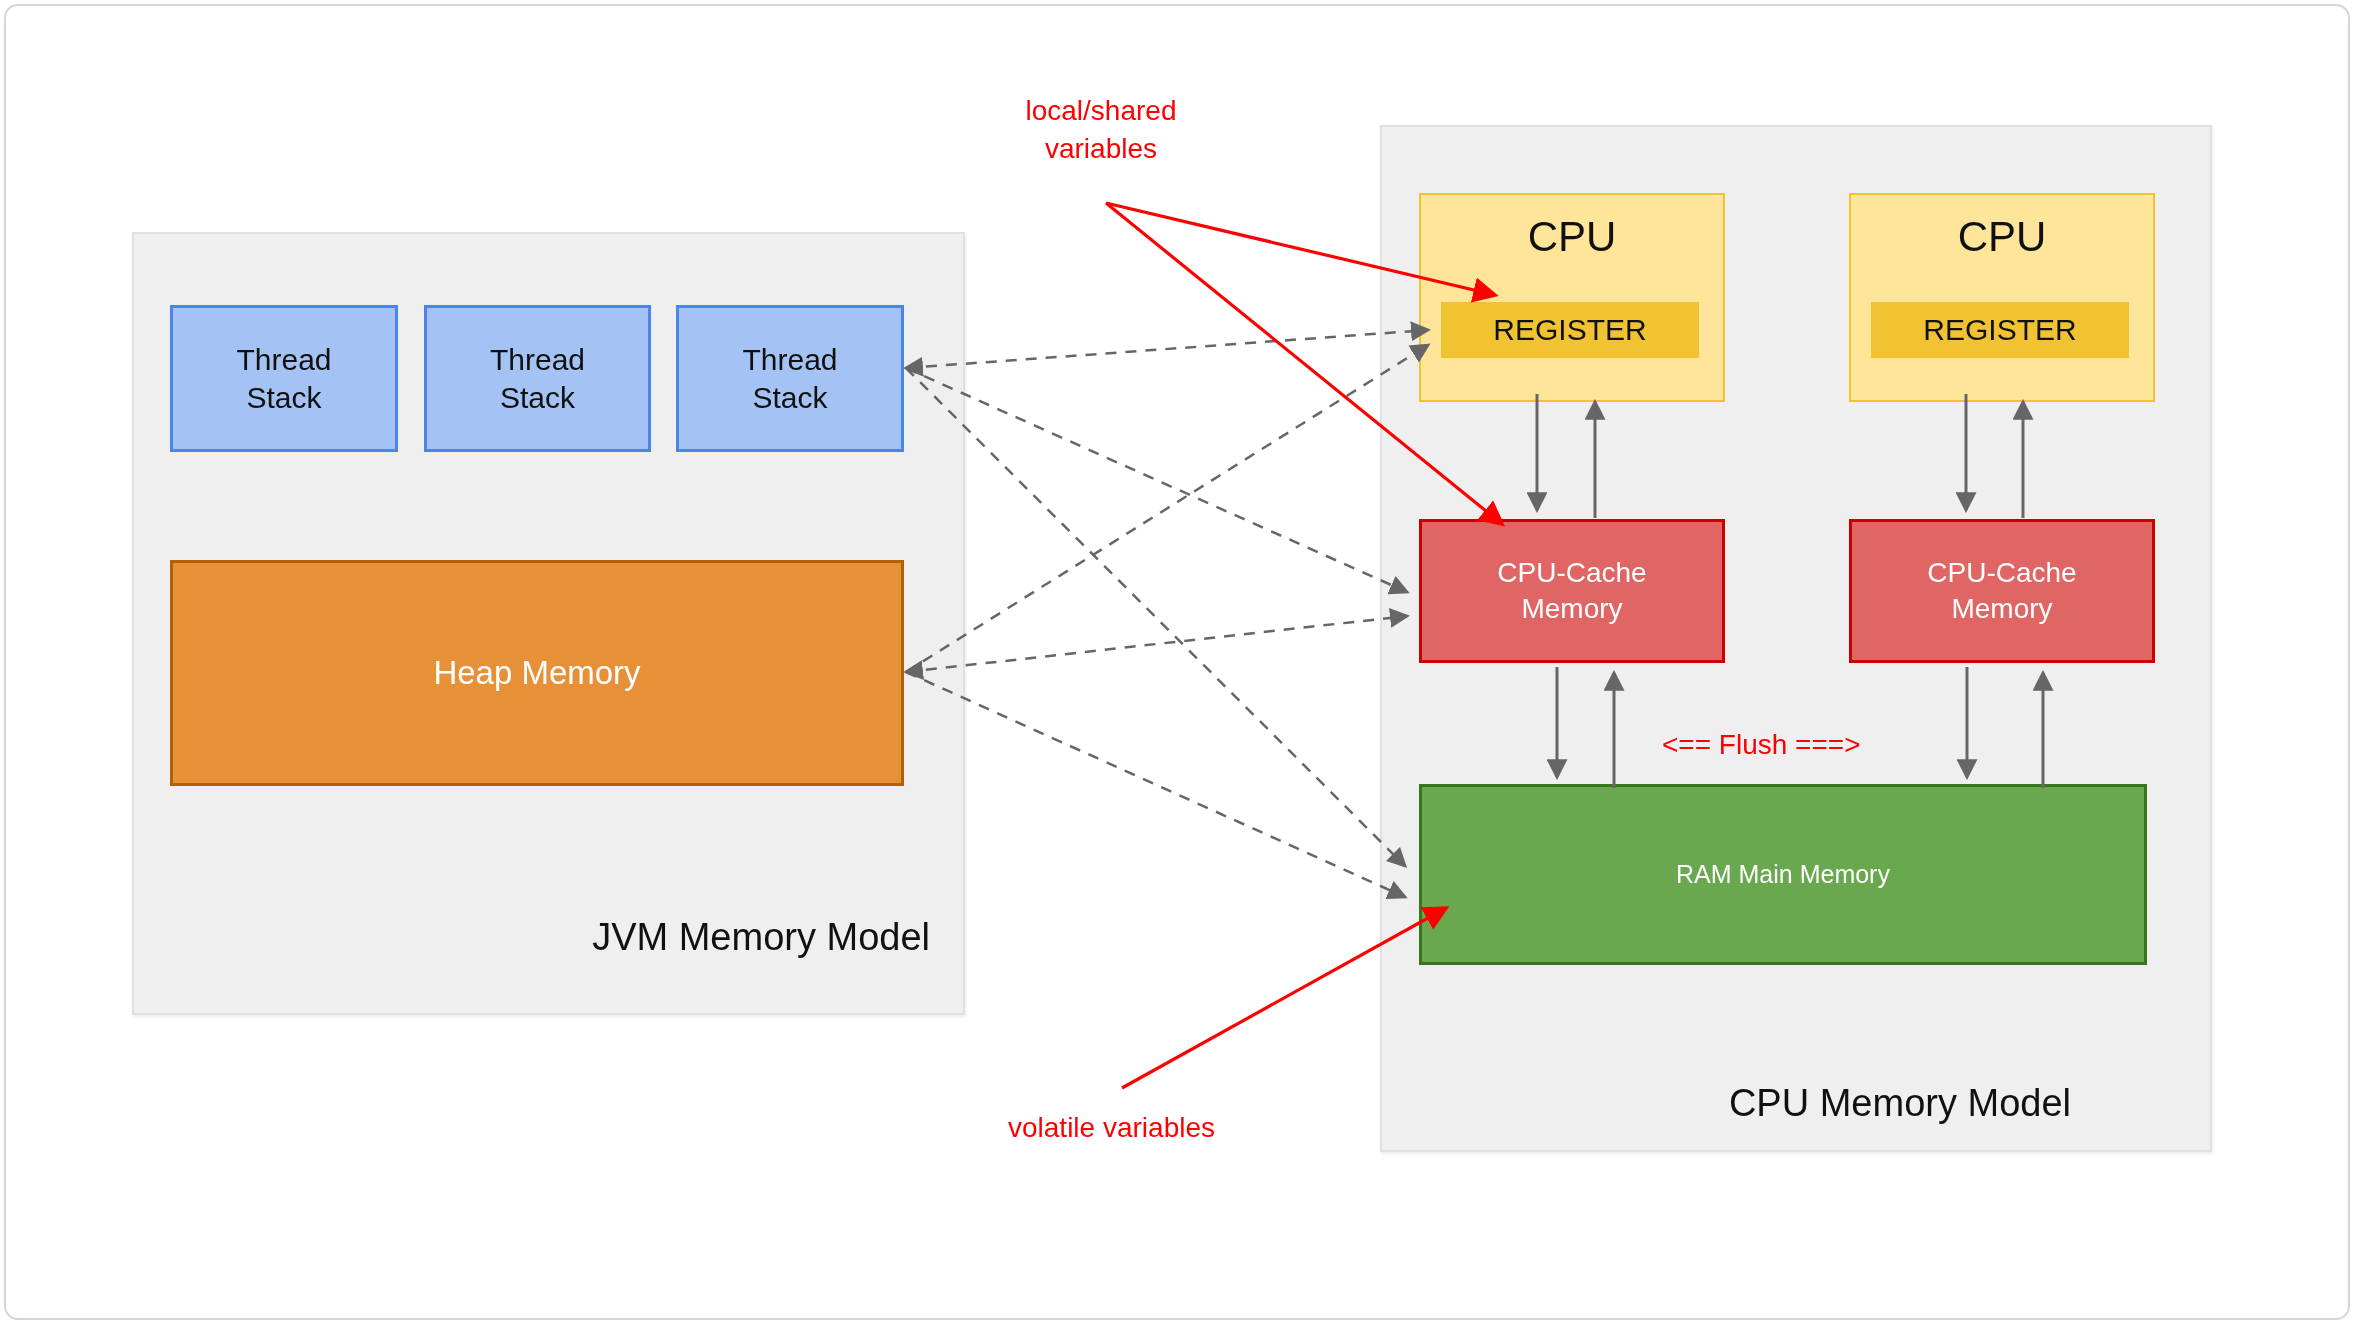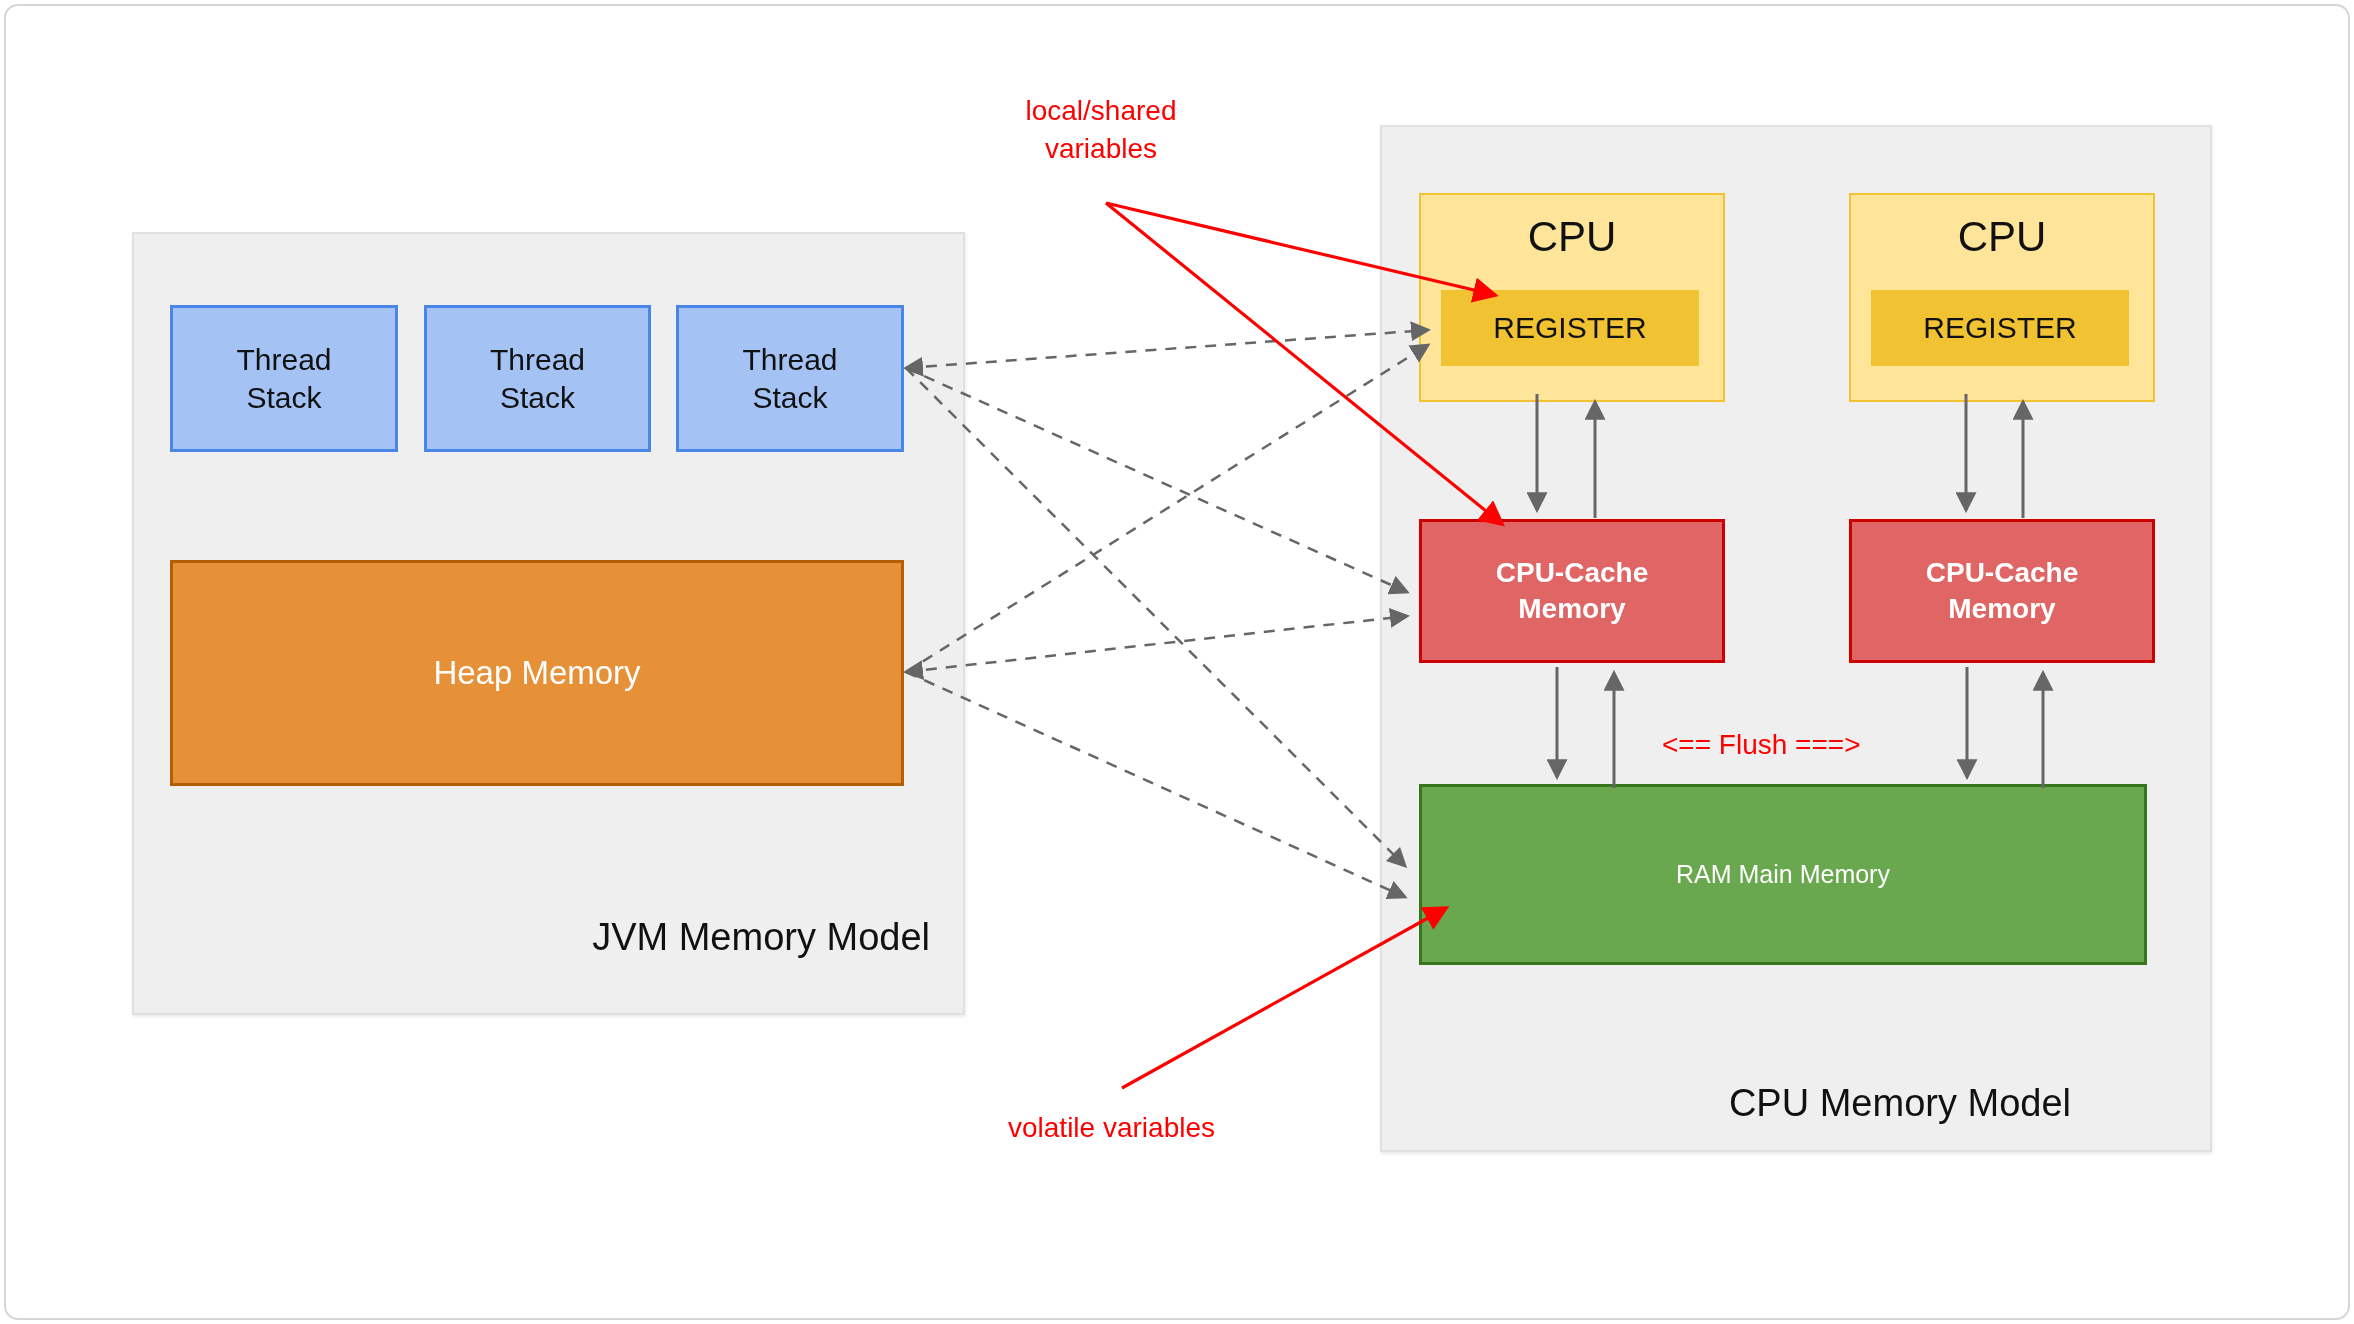--- a/index.html
+++ b/index.html
@@ -70,33 +70,33 @@
   .cpu-1 { left: 1419px; }
   .cpu-2 { left: 1849px; }
   .cpu-title {
     margin-top: 18px;
     text-align: center;
     font-size: 42px;
     color: var(--text-dark, #111111);
   }
   .register {
     position: absolute;
-    left: 20px; top: 95px; width: 258px; height: 76px;
+    left: 20px; top: 107px; width: 258px; height: 56px;
     background: var(--register-fill, #f1c232);
     display: flex; align-items: center; justify-content: center;
     font-size: 30px;
     color: var(--text-dark, #111111);
   }
 
   .cache {
     top: 519px; width: 306px; height: 144px;
     background: var(--cache-fill, #e06666);
     border: 3px solid var(--cache-border, #cc0000);
     color: var(--text-light, #ffffff);
-    font-size: 28px; line-height: 1.3; font-weight: bold;
+    font-size: 28px; line-height: 1.3;
   }
   .cache-1 { left: 1419px; }
   .cache-2 { left: 1849px; }
 
   .ram {
     left: 1419px; top: 784px; width: 728px; height: 181px;
     background: var(--ram-fill, #6aa84f);
     border: 3px solid var(--ram-border, #38761d);
     color: var(--text-light, #ffffff);
     font-size: 25px;

